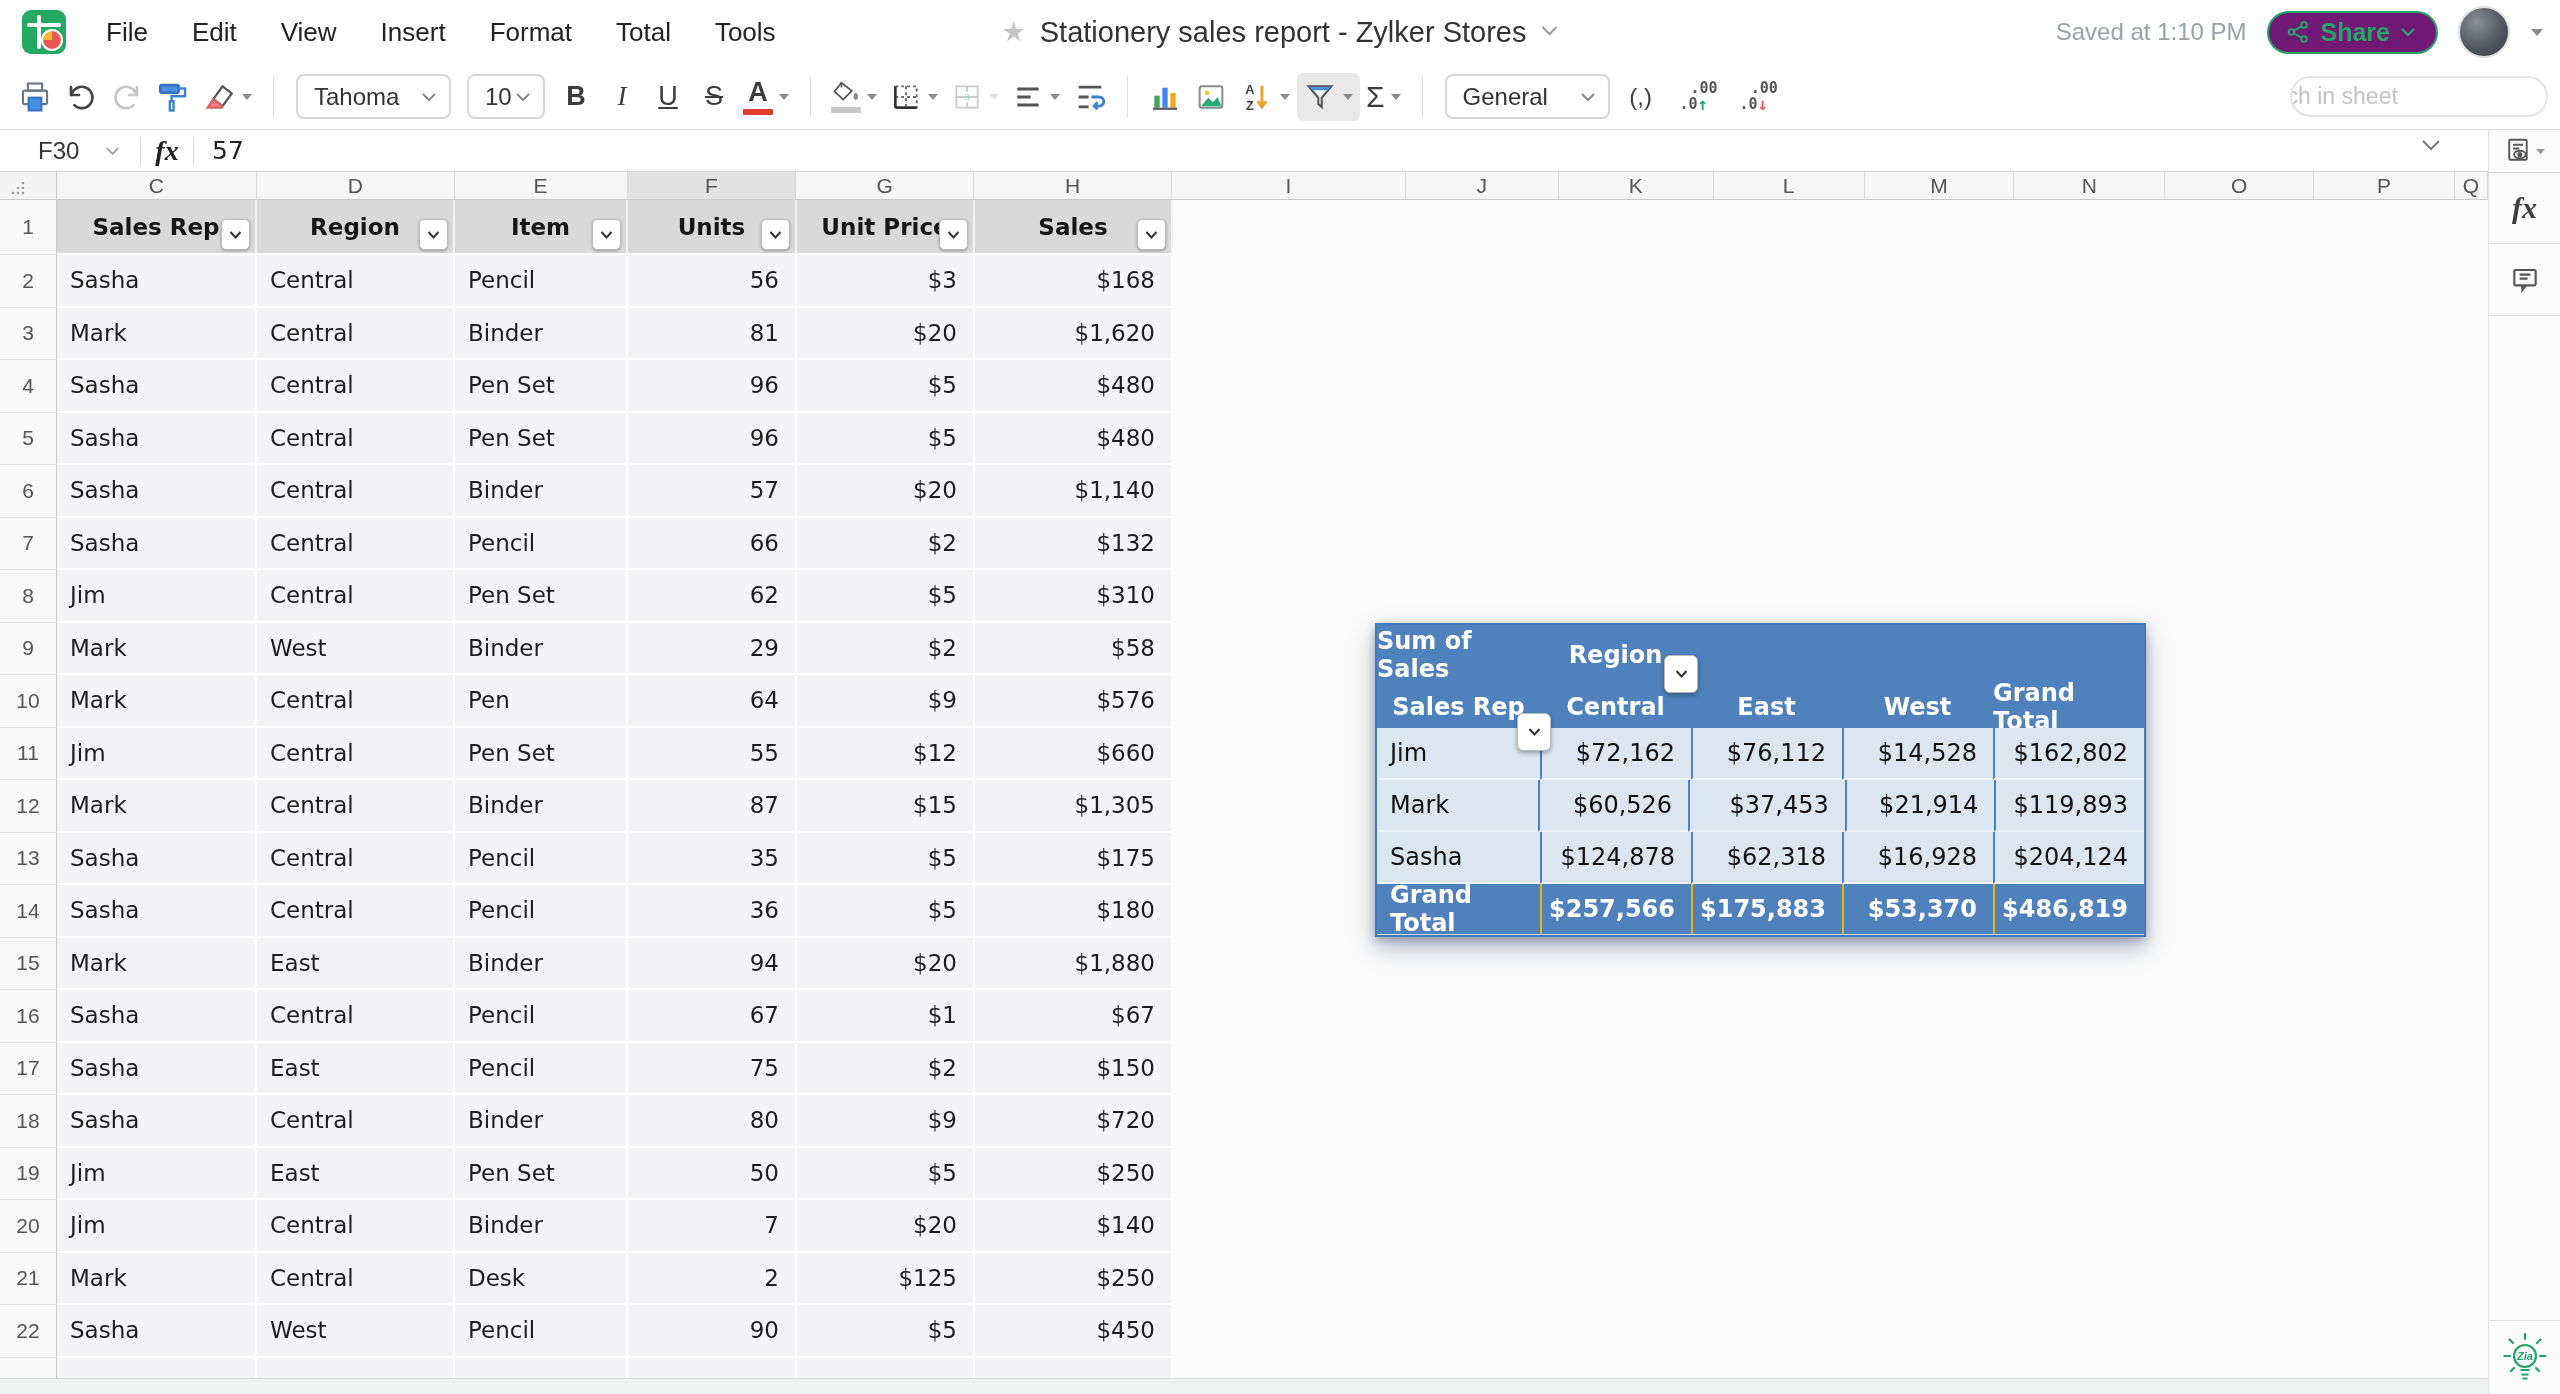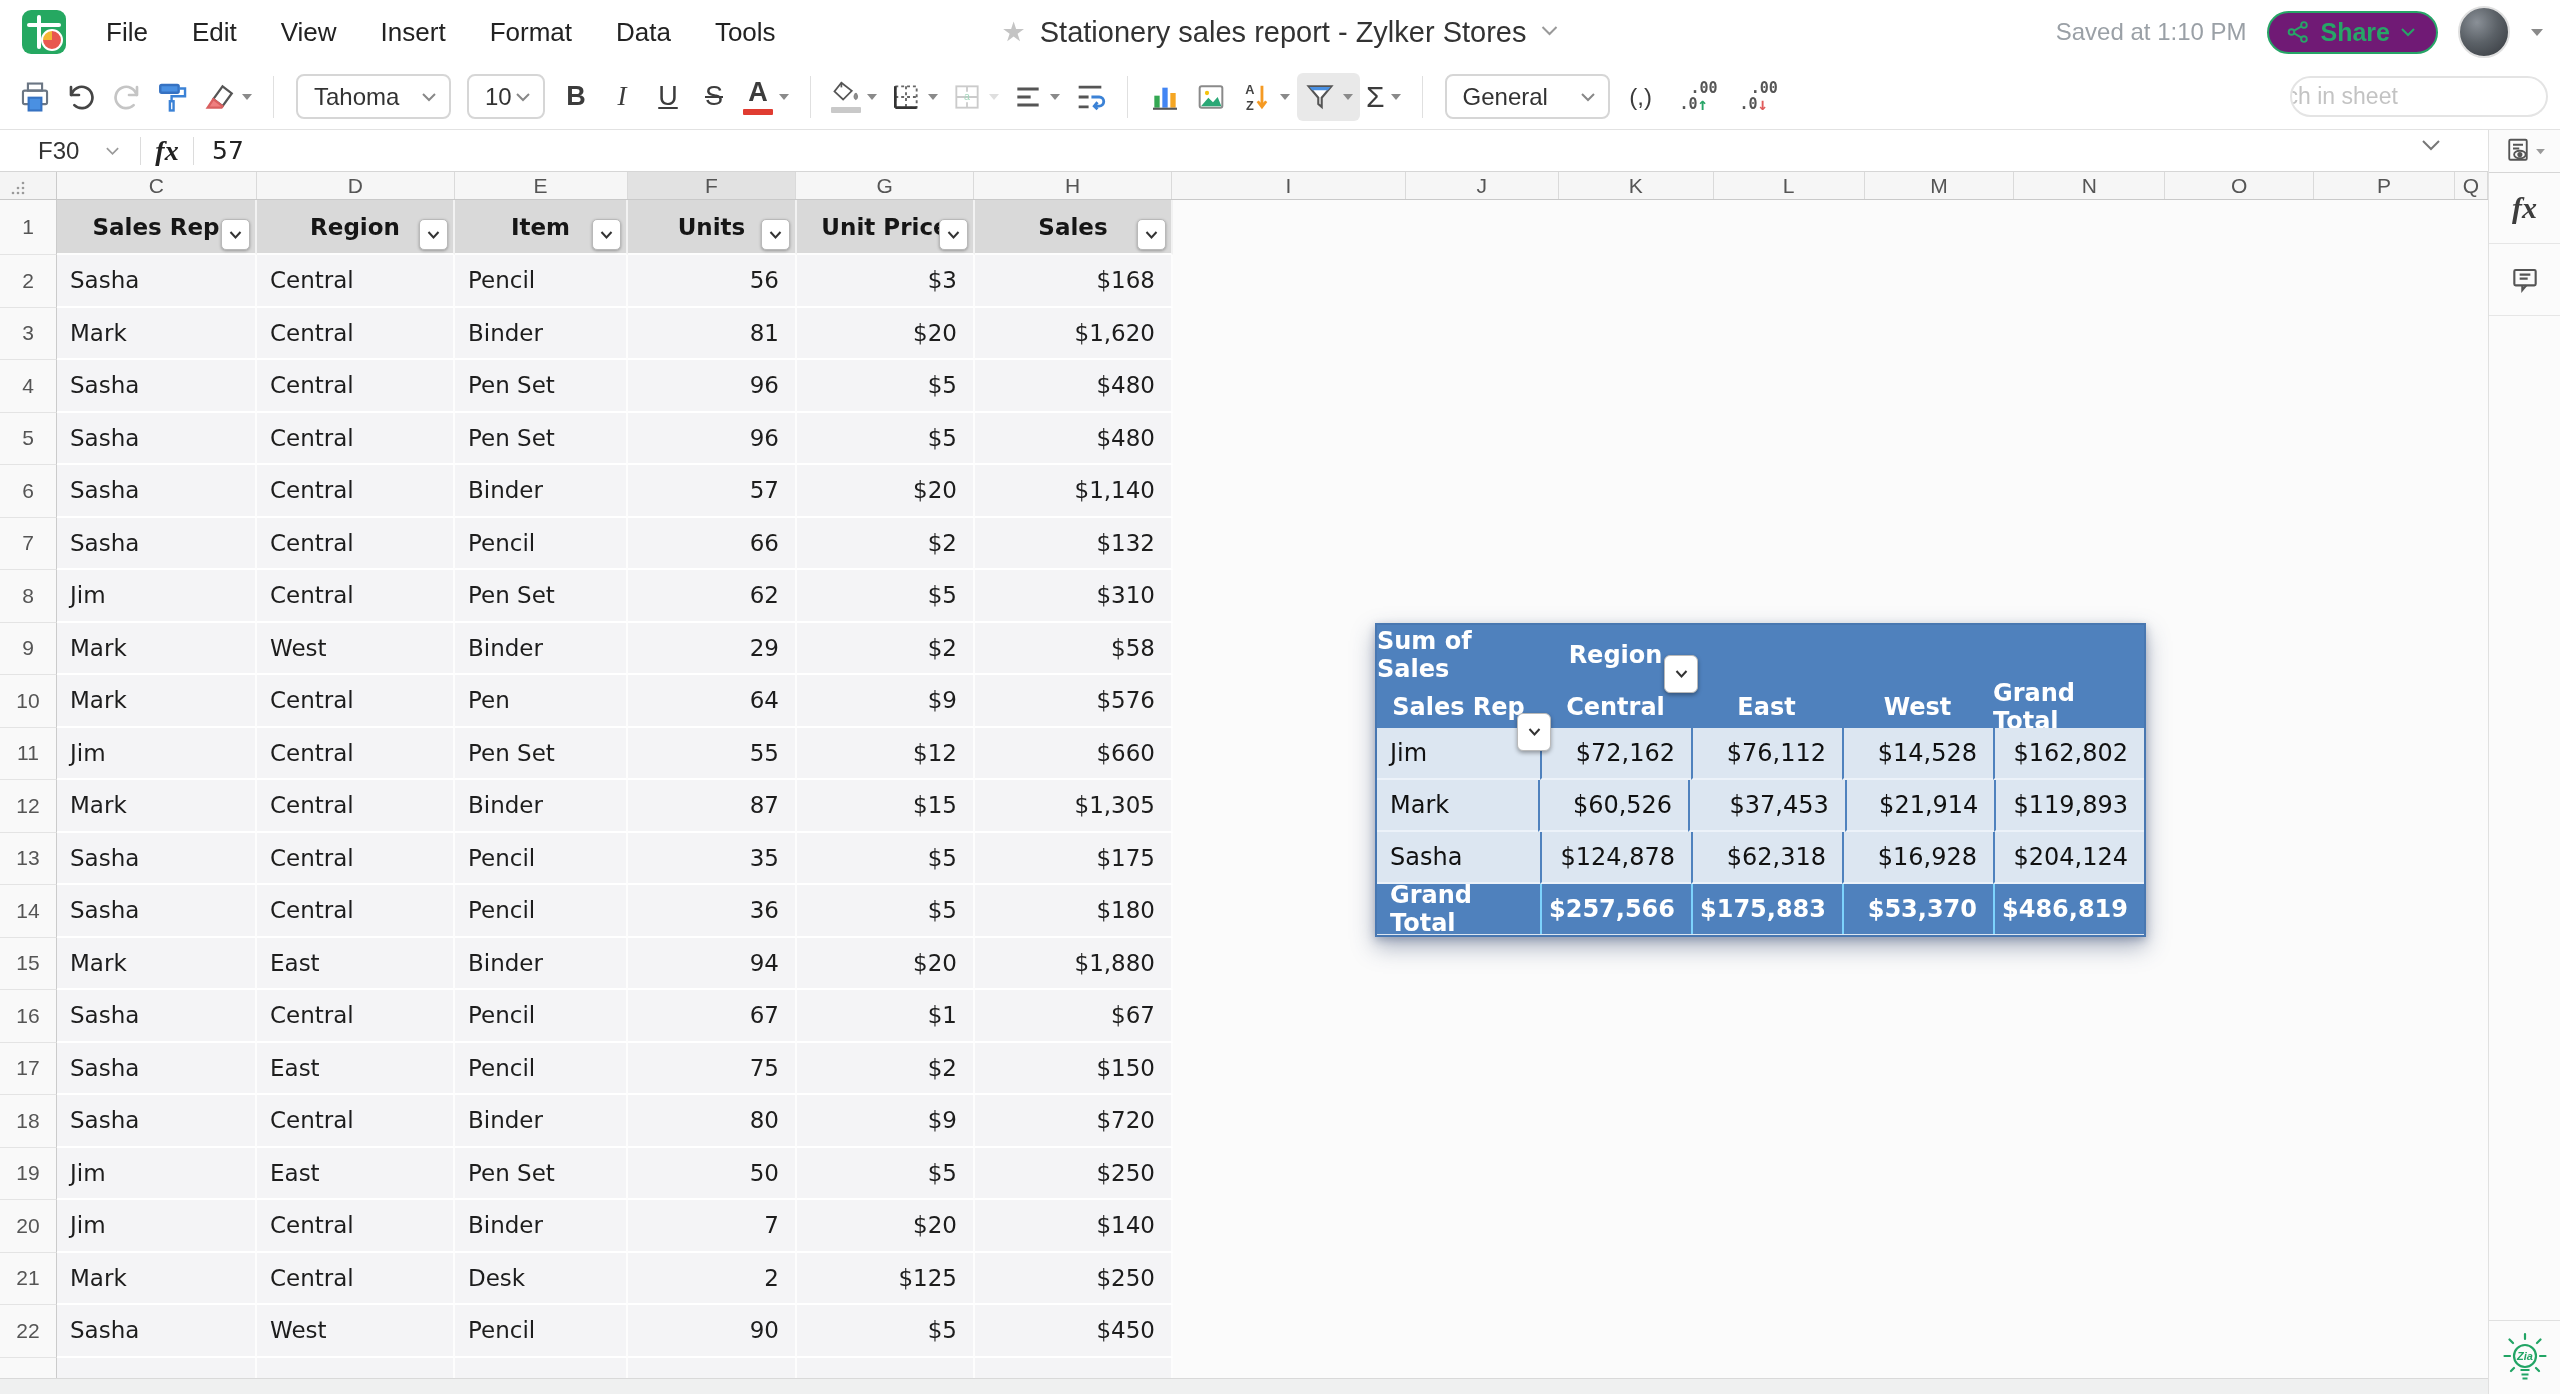--- a/index.html
+++ b/index.html
@@ -105,21 +105,21 @@
   .p-gtr { height:50px; }
   .p-h1, .p-h2, .p-gtr { background:#4f81bd; }
   .p-cell { display:flex; align-items:center; font-family:"DejaVu Sans", sans-serif; }
   .p-head { color:#fff; font-weight:bold; font-size:24px; justify-content:center; }
   .p-label { background:#dce6f1; color:#111; font-size:24px; padding-left:13px; }
   .p-val { background:#dce6f1; color:#111; font-size:24px; justify-content:flex-end; padding-right:16px;
            border-left:2px solid #4f81bd; }
   .p-d .p-cell { border-bottom:2px solid #ecf2f9; }
   .p-gtr .p-cell { border-bottom:none; background:#4f81bd; color:#fff; font-weight:bold; }
   .p-gtr .p-label { background:#4f81bd; color:#fff; }
-  .p-gtr .p-val { background:#4f81bd; color:#fff; border-left:2px solid #7dd3fc; }
+  .p-gtr .p-val { background:#4f81bd; color:#fff; border-left:2px solid #eab308; }
   .p-drop { position:absolute; width:34px; height:38px; background:#fff; border:1px solid #b9b9b9; border-radius:6px;
             box-shadow:0 2px 4px rgba(0,0,0,.35); display:flex; align-items:center; justify-content:center; z-index:3; }
   #p-drop-region { left:287px; top:30px; }
   #p-drop-rep { left:140px; top:88px; }
 
   
   .bottombar { position:absolute; left:0; top:1378px; width:2488px; height:16px; background:#eff0f0; border-top:1px solid #d9d9d9; }
   .sidebar { position:absolute; left:2488px; top:130px; width:72px; height:1264px; background:#fbfbfb; border-left:1px solid #e0e0e0; }
   .side-top { position:absolute; left:0; top:0; width:100%; height:42px; display:flex; align-items:center; justify-content:center; gap:2px; }
   .side-tab { position:absolute; left:0; width:100%; height:72px; border-bottom:1px solid #e6e6e6;
@@ -139,21 +139,21 @@
       <div class="h"></div>
         <div class="v"></div>
         <div class="pie"></div>
     </div>
     <div id="menubar">
         <div class="menu-item">File</div>
         <div class="menu-item">Edit</div>
         <div class="menu-item">View</div>
         <div class="menu-item">Insert</div>
         <div class="menu-item">Format</div>
-        <div class="menu-item">Data</div>
+        <div class="menu-item">Total</div>
         <div class="menu-item">Tools</div>
       </div>
     <div class="title-group">
       <span class="star">★</span>
       <span class="doc-title">Stationery sales report - Zylker Stores</span>
       <span class="caret">
         <svg width="18" height="12" viewBox="0 0 18 12">
             <polyline points="2,2 9,9 16,2" fill="none" stroke="#999" stroke-width="2"></polyline>
           </svg>
       </span>

